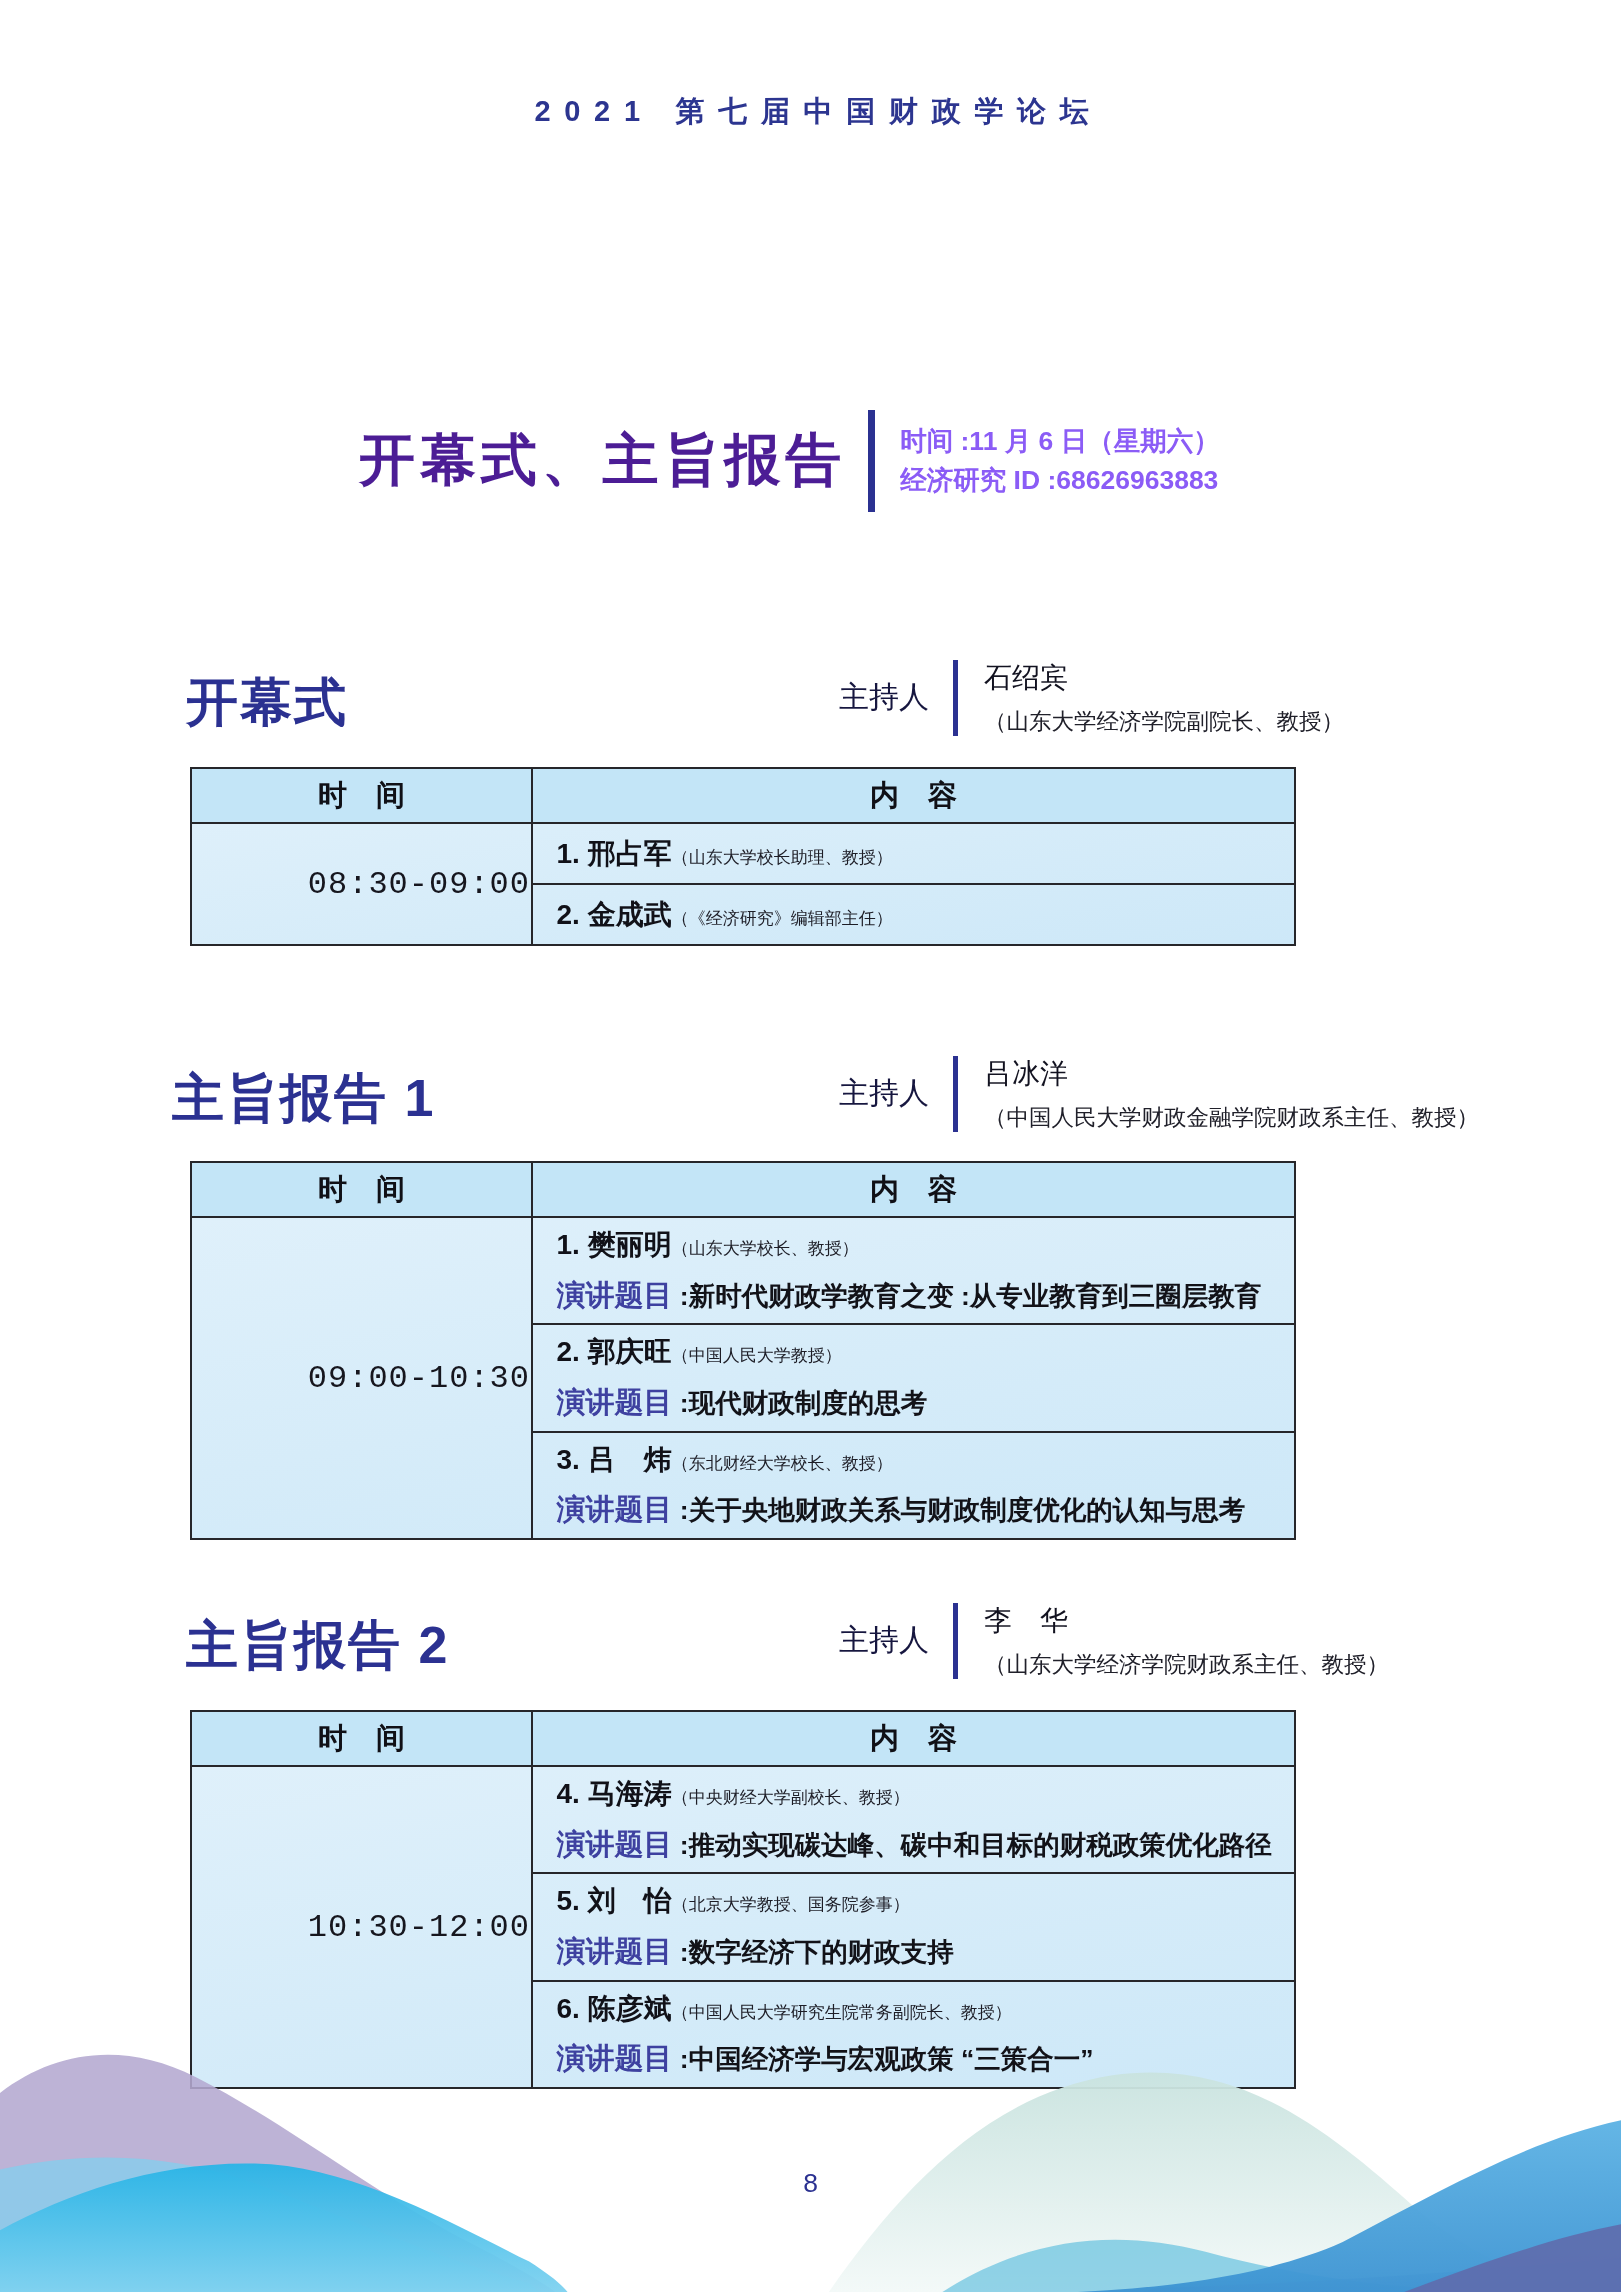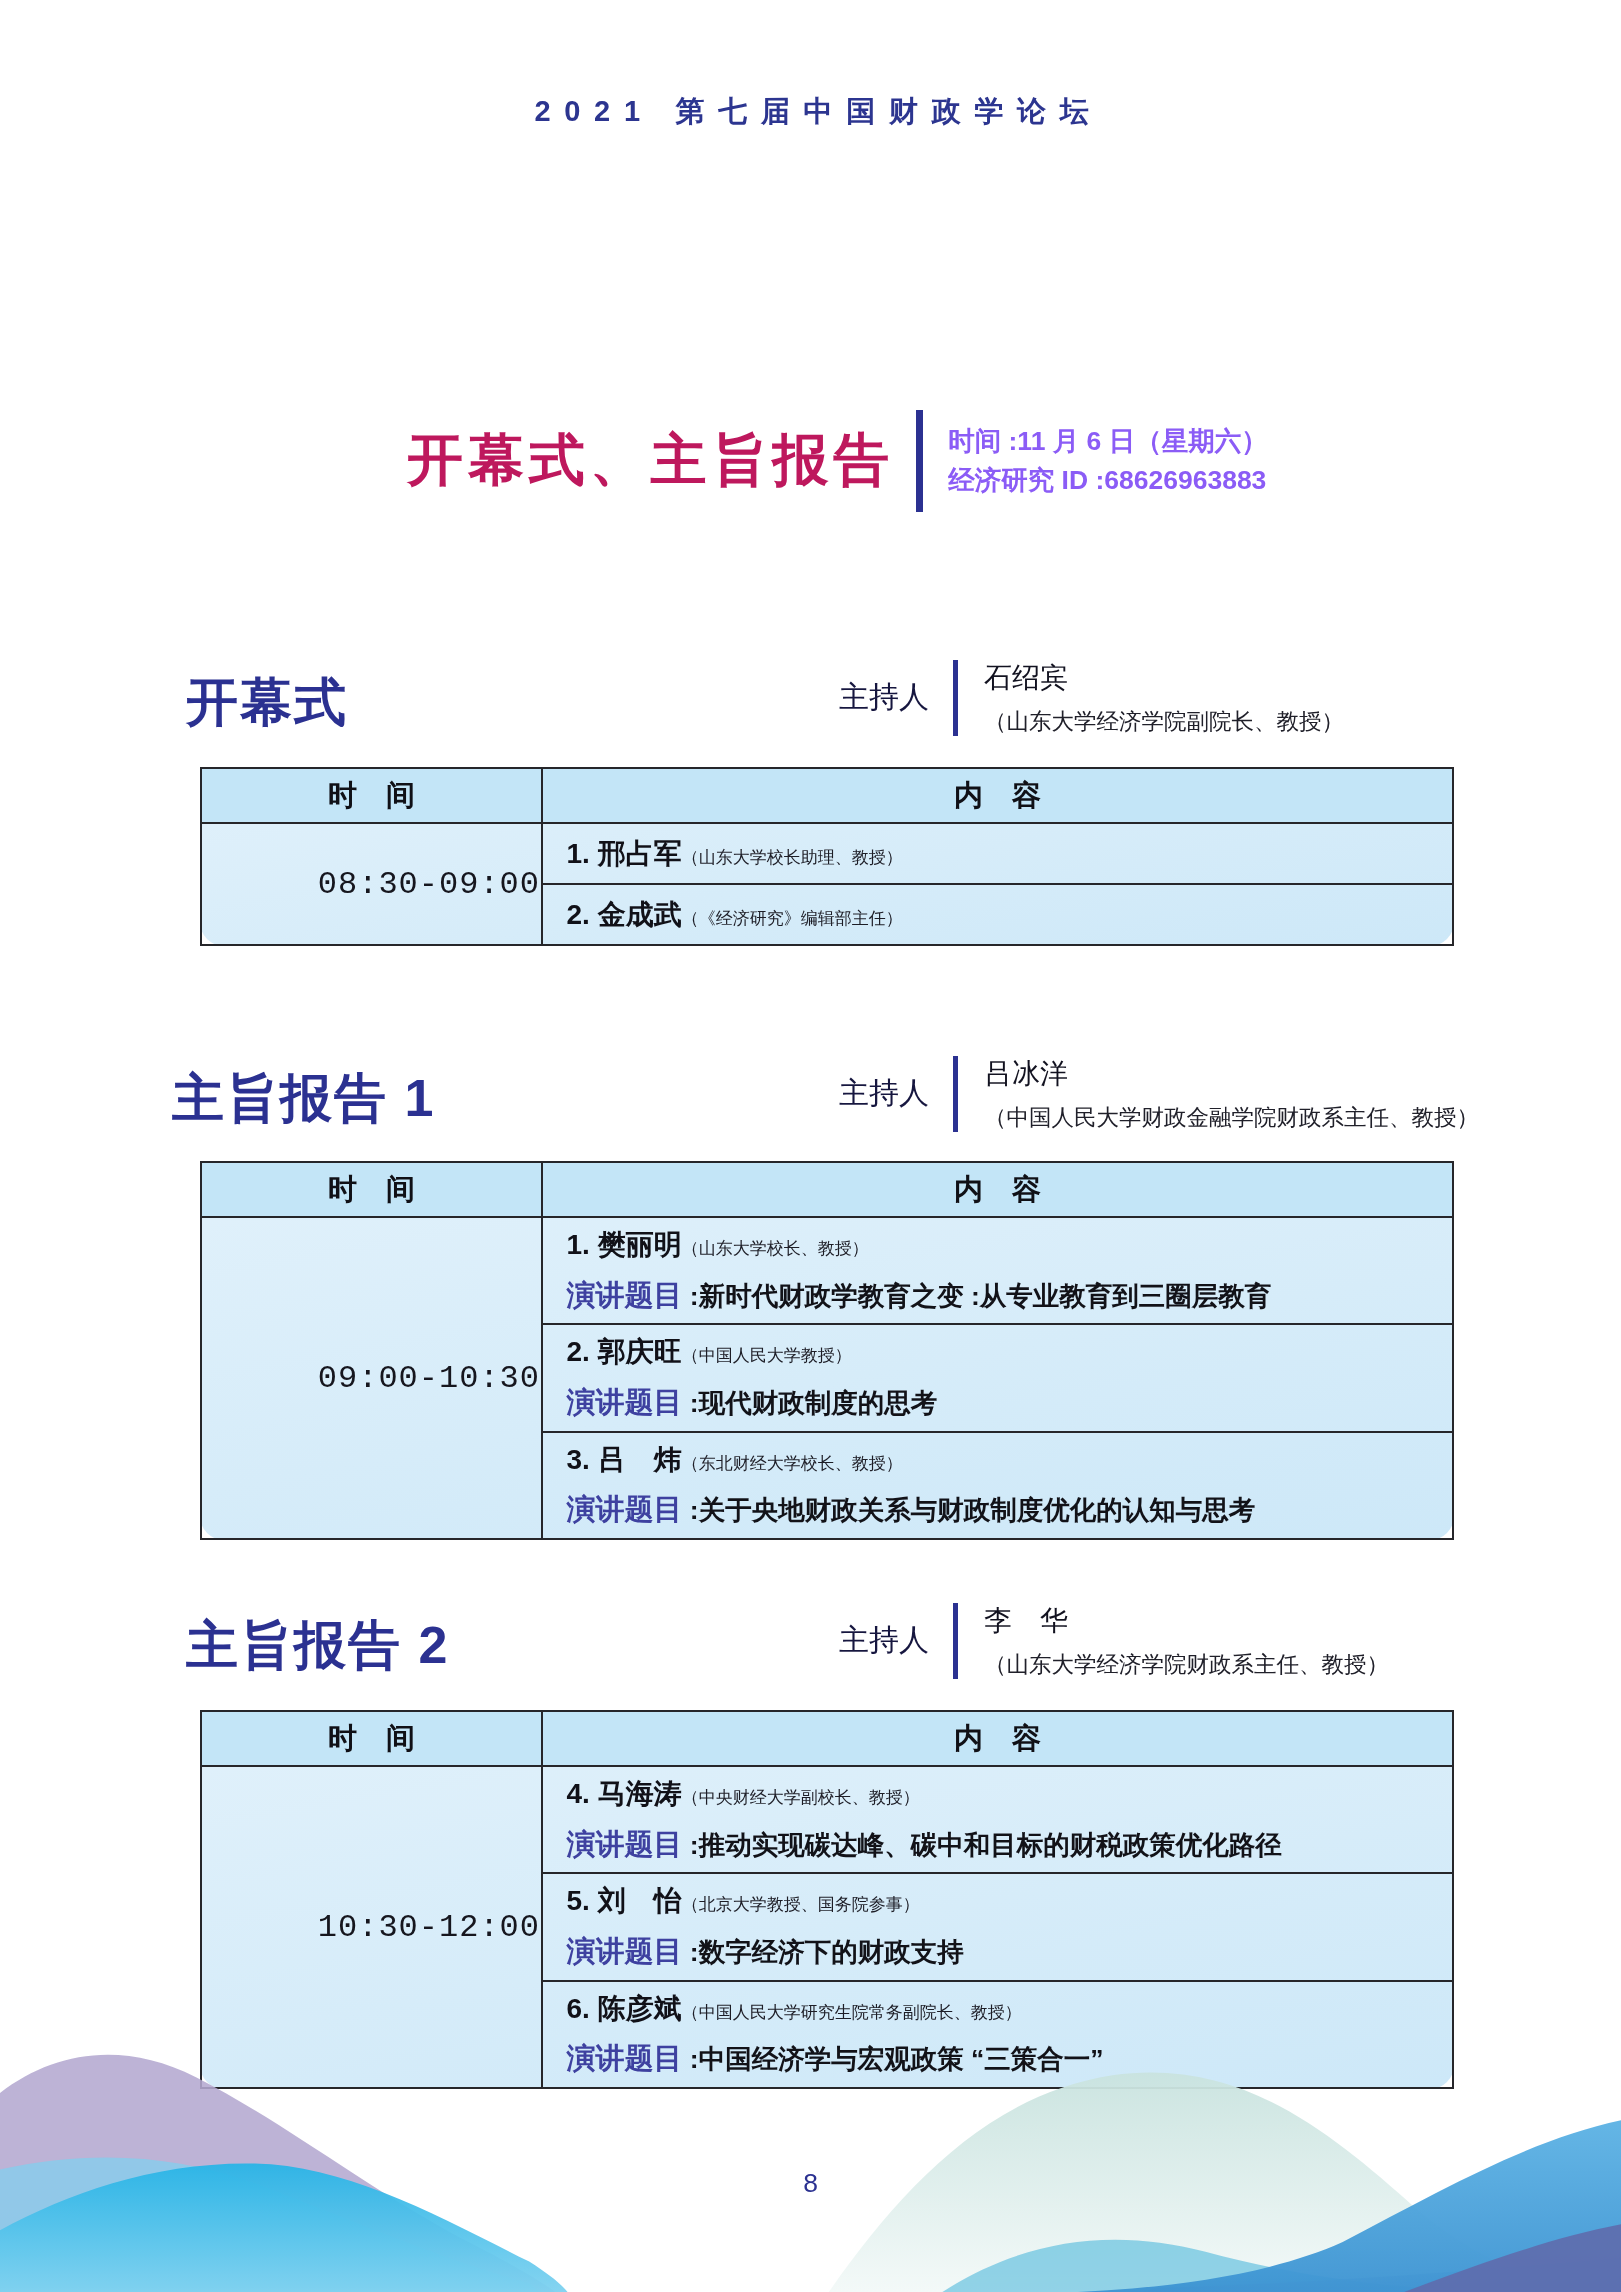--- a/index.html
+++ b/index.html
@@ -11,21 +11,21 @@
   .abs{position:absolute;}
 
   
   .top-header{
     top:92px;left:0;width:100%;text-align:center;
     font-size:29px;font-weight:bold;color:#2c3590;letter-spacing:13.7px;padding-left:8px;
   }
 
   
   .title-row{top:410px;left:359px;display:flex;align-items:center;}
-  .main-title{font-size:56px;font-weight:bold;color:#be185d;letter-spacing:4.9px;white-space:nowrap;margin-left:48px;}
+  .main-title{font-size:56px;font-weight:bold;color:#4c1d95;letter-spacing:4.9px;white-space:nowrap;}
   .title-bar{width:6.9px;height:102px;background:#2b3191;margin:0 25.5px 0 21.6px;flex:0 0 auto;}
   .title-info{font-size:26.5px;font-weight:bold;color:#8b5cf6;line-height:39px;white-space:nowrap;}
 
   
   .section-heading{font-size:52px;font-weight:bold;color:#2b3191;letter-spacing:2px;white-space:nowrap;}
   #h1{top:668px;left:186px;}
   #h2{top:1064px;left:172px;}
   #h3{top:1611px;left:186px;}
 
   
@@ -33,24 +33,23 @@
   #host1{top:659px;left:839px;}
   #host2{top:1055px;left:839px;}
   #host3{top:1602px;left:839px;}
   .host-label{font-size:30px;color:#16163f;margin-right:23.5px;white-space:nowrap;}
   .host-bar{width:5.9px;height:76px;background:#2b3191;margin-right:25.5px;flex:0 0 auto;}
   .host-name{font-size:28px;color:#121220;margin-bottom:8.8px;white-space:nowrap;}
   .host-affil{font-size:22.5px;color:#20202a;white-space:nowrap;}
 
   
   .sched{
-    position:absolute;left:200px;width:1254px;
+    position:absolute;left:190px;width:1106px;
     border-collapse:collapse;table-layout:fixed;
     background:linear-gradient(170deg,#e1f1fb 0%,#d6ecf9 55%,#cde8f8 100%);
-    border-radius:24px;
   }
   .sched th,.sched td{border:2.9px solid #26262a;}
   .col-time{width:341px;}
   .sched th{
     background:#c3e5f7;font-size:29px;font-weight:bold;color:#101016;
     height:51px;text-align:center;vertical-align:middle;
   }
   #t1{top:767px;} #t2{top:1161px;} #t3{top:1710px;}
   #t1 tbody tr{height:61px;}
   #t2 tbody tr{height:94px;}

